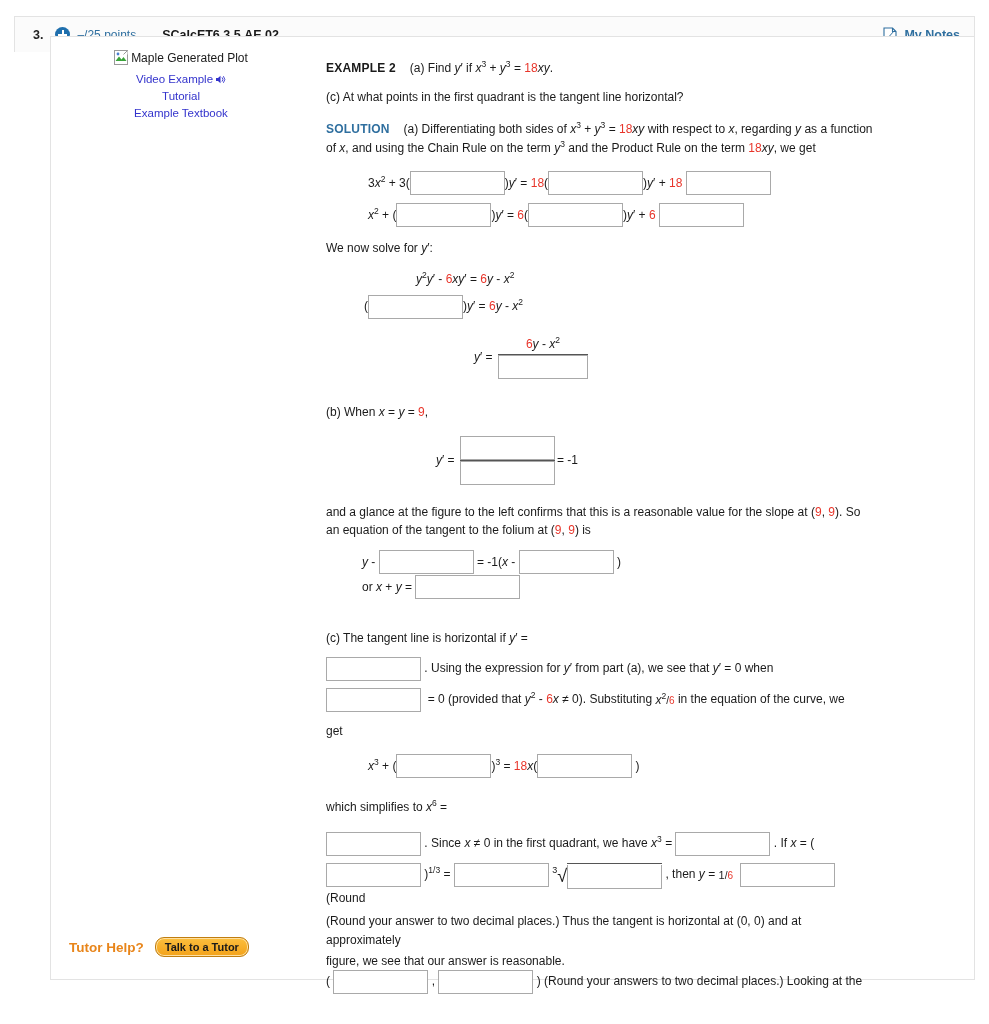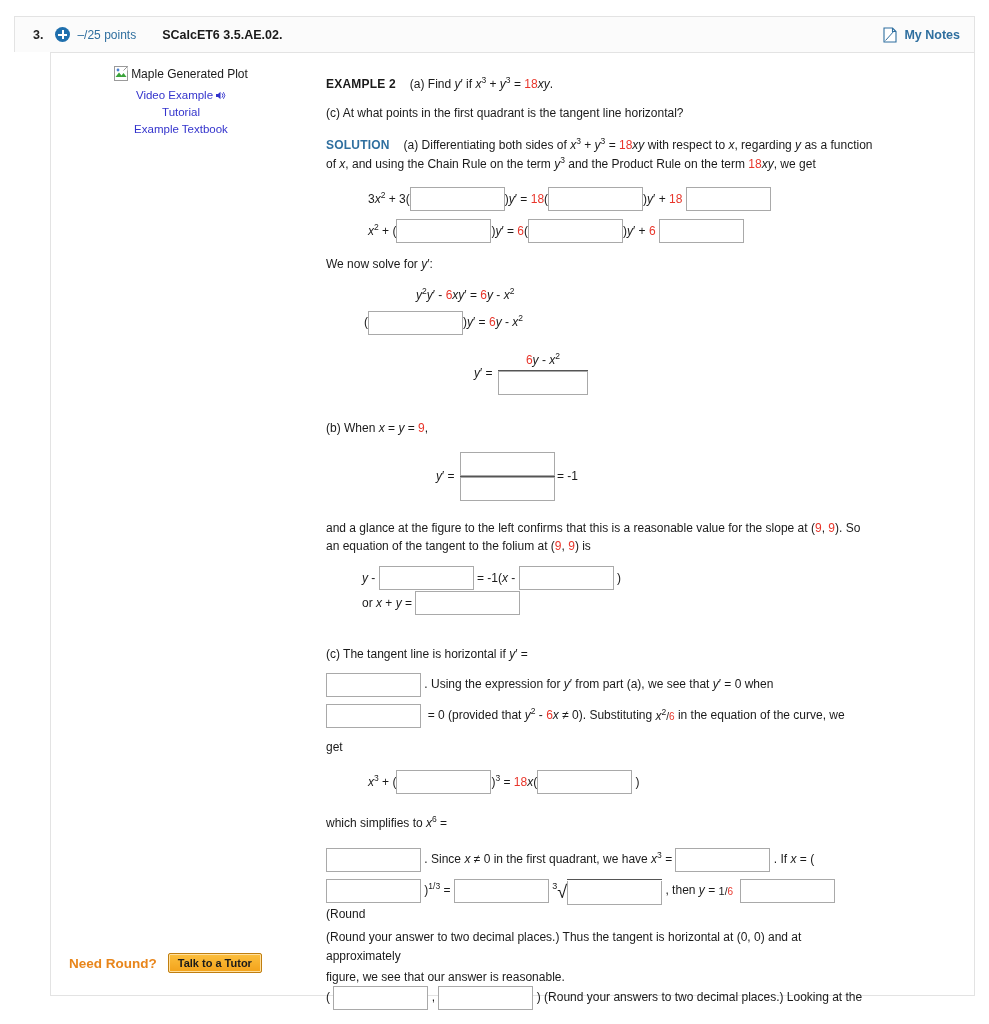--- a/index.html
+++ b/index.html
@@ -73,21 +73,21 @@
     color: #2f6f9f;
     font-weight: bold;
     font-size: 12.5px;
     cursor: pointer;
   }
   .note-icon { width: 14px; height: 16px; display: block; }
 
   
   .qbody {
     position: absolute;
-    left: 50px; top: 52px;
+    left: 50px; top: 36px;
     width: 925px; height: 944px;
     background: #ffffff;
     border: 1px solid #e3e3e3;
   }
 
   
   .leftcol {
     position: absolute;
     left: 10px; top: 13px;
     width: 240px;
@@ -200,21 +200,21 @@
     gap: 11px;
   }
   .needhelp-label {
     color: #e8851a;
     font-weight: bold;
     font-size: 13.5px;
   }
   .tutor-btn {
     background: linear-gradient(#fcbf3e, #f3a21a);
     border: 1px solid #c07e10;
-    border-radius: 2px;
+    border-radius: 9px;
     padding: 3px 9px;
     font-size: 11px;
     font-weight: bold;
     color: #1a1a1a;
     font-family: "Liberation Sans", sans-serif;
     cursor: pointer;
     box-shadow: inset 0 0 0 1px #ffe0a0;
   }
 </style>
 </head>
@@ -406,18 +406,18 @@
         <span>(</span>
         <input class="box w95" placeholder="" style="">
         <span>,</span>
         <input class="box w95" placeholder="" style="">
         <span>) (Round your answers to two decimal places.) Looking at the</span>
       </p>
 
     </div>
 
     <div class="needhelp">
-      <span class="needhelp-label">Need Round?</span>
+      <span class="needhelp-label">Tutor Help?</span>
       <button class="tutor-btn">Talk to a Tutor</button>
     </div>
 
   </div>
 </div>
 
 </body></html>

